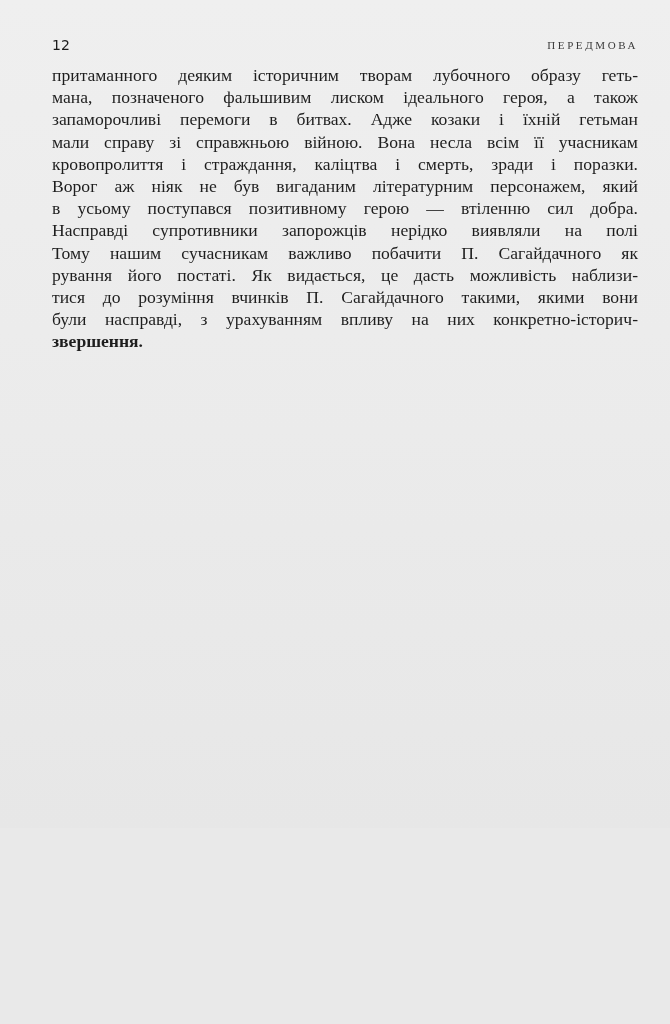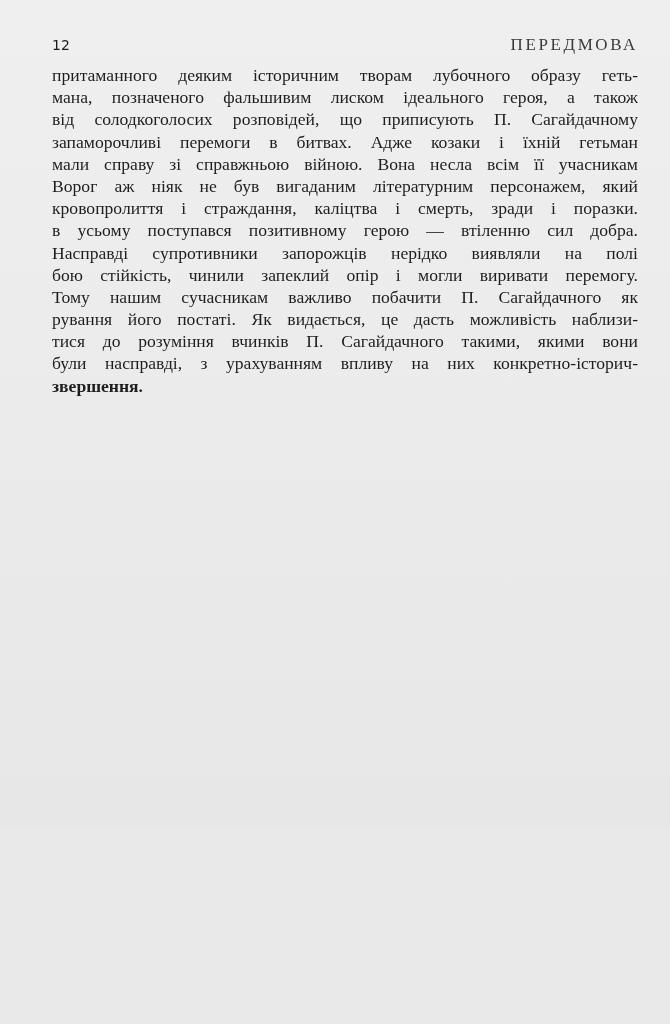--- a/index.html
+++ b/index.html
@@ -36,21 +36,21 @@
       font-size: 14px;
       font-weight: 500;
       color: #1c1c1c;
       line-height: 18px;
     }
     .section-title {
       position: absolute;
       right: 0;
       top: 1px;
       font-family: "Liberation Serif", serif;
-      font-size: 17px;
+      font-size: 11px;
       letter-spacing: 2.6px;
       color: #3a3a3a;
       line-height: 16px;
     }
     .body-text {
       position: absolute;
       top: 64px;
       left: 52px;
       width: 586px;
       font-family: "Liberation Serif", serif;
@@ -75,27 +75,25 @@
 
 <div class="page">
   <div class="running-head">
     <span class="page-number">12</span>
     <span class="section-title">ПЕРЕДМОВА</span>
   </div>
 
   <div class="body-text">
     <span class="line">притаманного деяким історичним творам лубочного образу геть-</span>
     <span class="line">мана, позначеного фальшивим лиском ідеального героя, а також</span>
-    <span class="line">від солодкоголосих розповідей, що приписують П. Сагайдачному</span>
     <span class="line">запаморочливі перемоги в битвах. Адже козаки і їхній гетьман</span>
     <span class="line">мали справу зі справжньою війною. Вона несла всім її учасникам</span>
+    <span class="line">кровопролиття і страждання, каліцтва і смерть, зради і поразки.</span>
     <span class="line">Ворог аж ніяк не був вигаданим літературним персонажем, який</span>
-    <span class="line">кровопролиття і страждання, каліцтва і смерть, зради і поразки.</span>
     <span class="line">в усьому поступався позитивному герою — втіленню сил добра.</span>
     <span class="line">Насправді супротивники запорожців нерідко виявляли на полі</span>
-    <span class="line">бою стійкість, чинили запеклий опір і могли виривати перемогу.</span>
     <span class="line">Тому нашим сучасникам важливо побачити П. Сагайдачного як</span>
     <span class="line">рування його постаті. Як видається, це дасть можливість наблизи-</span>
     <span class="line">тися до розуміння вчинків П. Сагайдачного такими, якими вони</span>
     <span class="line">були насправді, з урахуванням впливу на них конкретно-історич-</span>
     <span class="line last">звершення.</span>
   </div>
 </div>
 
 </body></html>

